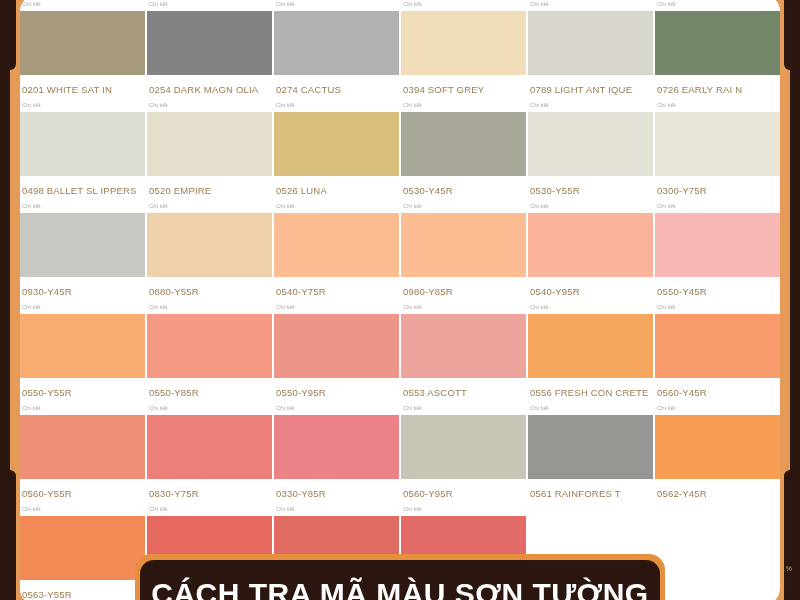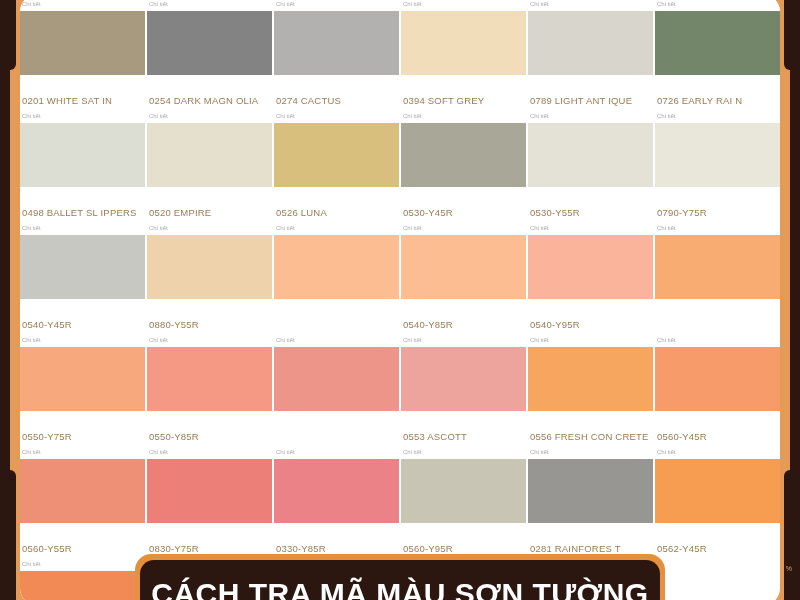--- a/index.html
+++ b/index.html
@@ -60,21 +60,21 @@
   }
   .chip {
     width: 100%;
     height: 64px;
     display: block;
   }
   .cell-name {
     font-size: 9.5px;
     color: #9a7c52;
     letter-spacing: .2px;
-    padding: 20px 0 0 2px;
+    padding: 9px 0 0 2px;
     white-space: nowrap;
     overflow: hidden;
     font-family: "Liberation Sans", sans-serif;
   }
   .cell-detail {
     font-size: 6px;
     color: #a9a9a9;
     padding: 7px 0 4px 2px;
     white-space: nowrap;
   }
@@ -182,63 +182,66 @@
         <div class="cell-name">0530-Y45R</div>
       </div>
       <div class="cell">
         <div class="cell-detail">Chi tiết</div>
         <div class="chip" style="background: rgb(228, 225, 214);"></div>
         <div class="cell-name">0530-Y55R</div>
       </div>
       <div class="cell">
         <div class="cell-detail">Chi tiết</div>
         <div class="chip" style="background: rgb(233, 230, 218);"></div>
-        <div class="cell-name">0790-Y75R</div>
+        <div class="cell-name">0300-Y75R</div>
       </div>
       <div class="cell">
         <div class="cell-detail">Chi tiết</div>
         <div class="chip" style="background: rgb(199, 200, 194);"></div>
-        <div class="cell-name">0540-Y45R</div>
+        <div class="cell-name">0930-Y45R</div>
       </div>
       <div class="cell">
         <div class="cell-detail">Chi tiết</div>
         <div class="chip" style="background: rgb(238, 210, 171);"></div>
         <div class="cell-name">0880-Y55R</div>
       </div>
       <div class="cell">
         <div class="cell-detail">Chi tiết</div>
         <div class="chip" style="background: rgb(251, 189, 145);"></div>
+        <div class="cell-name">0540-Y75R</div>
       </div>
       <div class="cell">
         <div class="cell-detail">Chi tiết</div>
         <div class="chip" style="background: rgb(251, 189, 145);"></div>
-        <div class="cell-name">0540-Y85R</div>
+        <div class="cell-name">0980-Y85R</div>
       </div>
       <div class="cell">
         <div class="cell-detail">Chi tiết</div>
         <div class="chip" style="background: rgb(249, 180, 155);"></div>
         <div class="cell-name">0540-Y95R</div>
       </div>
       <div class="cell">
         <div class="cell-detail">Chi tiết</div>
+        <div class="chip" style="background: rgb(248, 185, 182);"></div>
+        <div class="cell-name">0550-Y45R</div>
+      </div>
+      <div class="cell">
+        <div class="cell-detail">Chi tiết</div>
         <div class="chip" style="background: rgb(248, 172, 114);"></div>
-      </div>
-      <div class="cell">
-        <div class="cell-detail">Chi tiết</div>
-        <div class="chip" style="background: rgb(247, 168, 124);"></div>
-        <div class="cell-name">0550-Y75R</div>
+        <div class="cell-name">0550-Y55R</div>
       </div>
       <div class="cell">
         <div class="cell-detail">Chi tiết</div>
         <div class="chip" style="background: rgb(245, 152, 132);"></div>
         <div class="cell-name">0550-Y85R</div>
       </div>
       <div class="cell">
         <div class="cell-detail">Chi tiết</div>
         <div class="chip" style="background: rgb(237, 149, 137);"></div>
+        <div class="cell-name">0550-Y95R</div>
       </div>
       <div class="cell">
         <div class="cell-detail">Chi tiết</div>
         <div class="chip" style="background: rgb(237, 164, 156);"></div>
         <div class="cell-name">0553 ASCOTT</div>
       </div>
       <div class="cell">
         <div class="cell-detail">Chi tiết</div>
         <div class="chip" style="background: rgb(246, 166, 94);"></div>
         <div class="cell-name">0556 FRESH CON CRETE</div>
@@ -264,21 +267,21 @@
         <div class="cell-name">0330-Y85R</div>
       </div>
       <div class="cell">
         <div class="cell-detail">Chi tiết</div>
         <div class="chip" style="background: rgb(200, 197, 181);"></div>
         <div class="cell-name">0560-Y95R</div>
       </div>
       <div class="cell">
         <div class="cell-detail">Chi tiết</div>
         <div class="chip" style="background: rgb(151, 150, 147);"></div>
-        <div class="cell-name">0281 RAINFORES T</div>
+        <div class="cell-name">0561 RAINFORES T</div>
       </div>
       <div class="cell">
         <div class="cell-detail">Chi tiết</div>
         <div class="chip" style="background: rgb(247, 157, 82);"></div>
         <div class="cell-name">0562-Y45R</div>
       </div>
       <div class="cell">
         <div class="cell-detail">Chi tiết</div>
         <div class="chip" style="background: rgb(242, 138, 85);"></div>
         <div class="cell-name">0563-Y55R</div>

